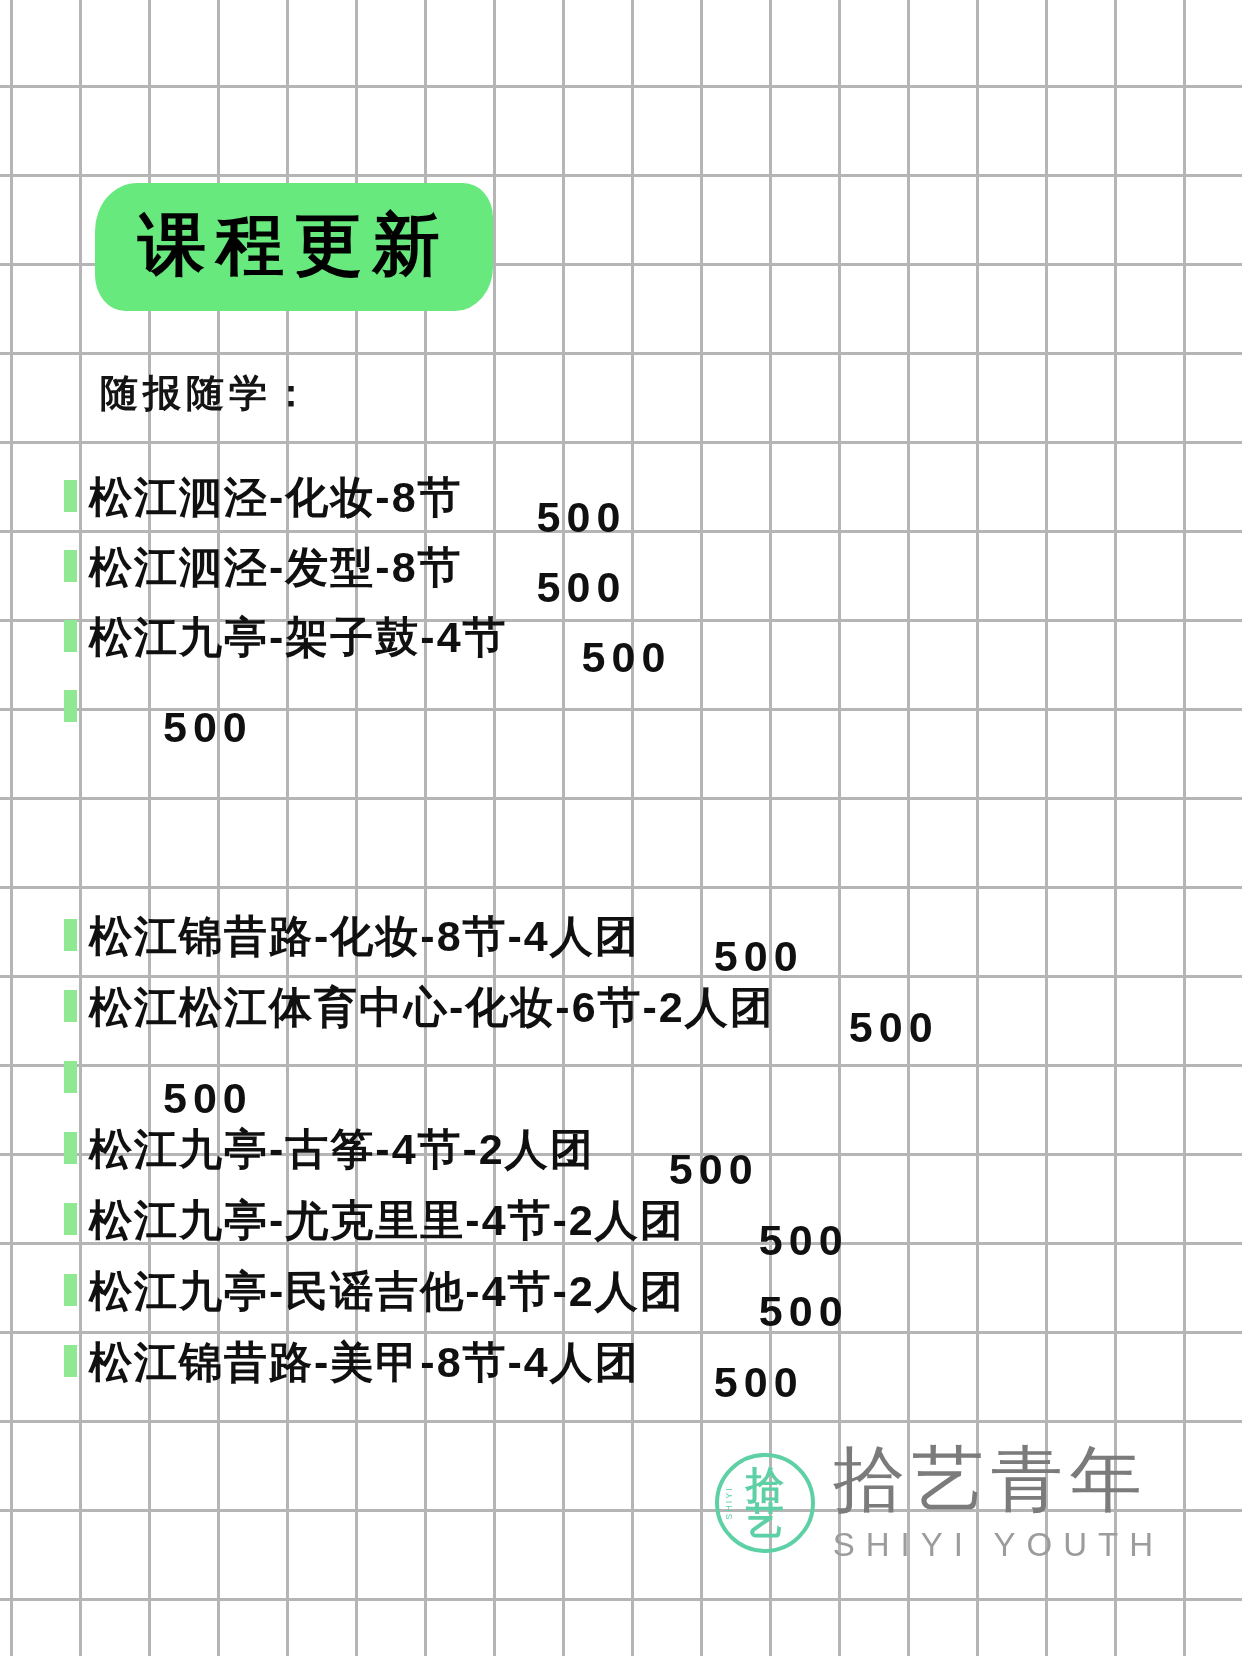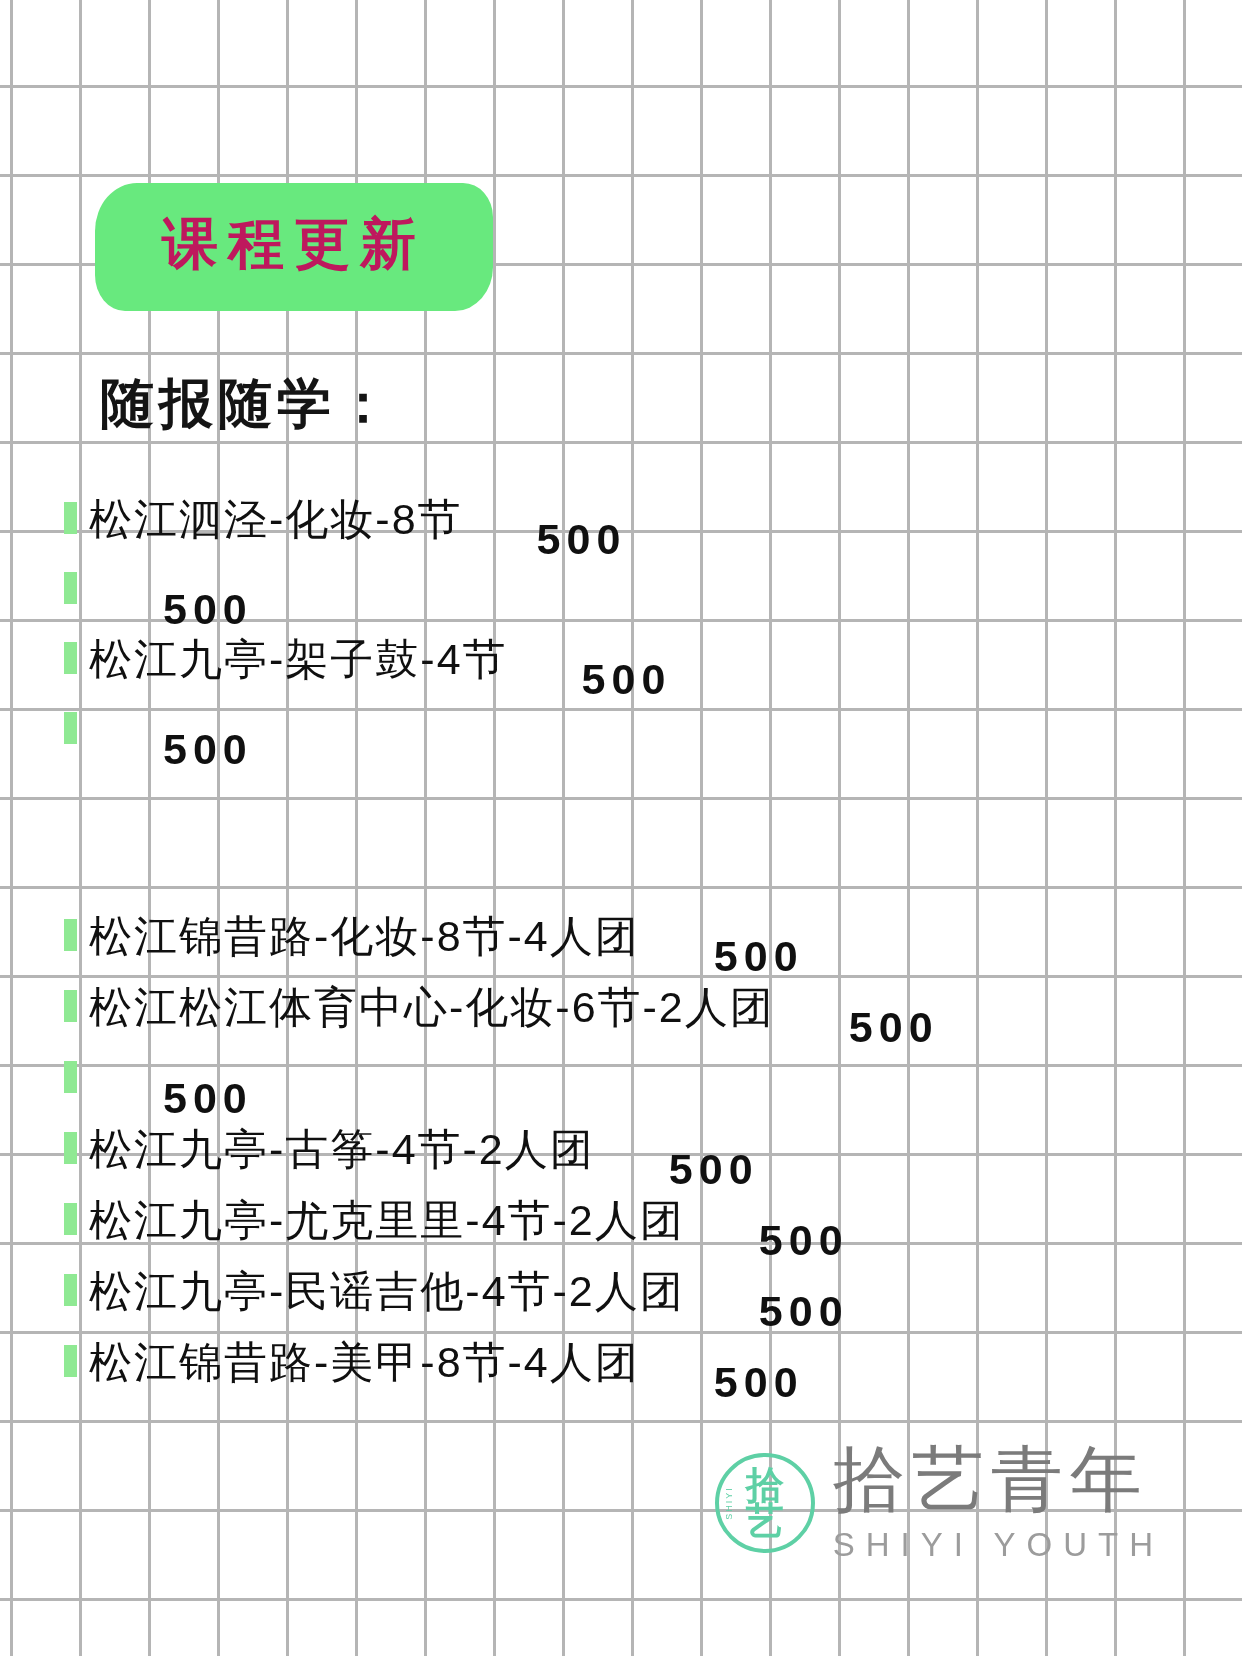--- a/index.html
+++ b/index.html
@@ -28,34 +28,34 @@
     top: 183px;
     width: 398px;
     height: 128px;
     background: #68e97e;
     border-radius: 42px 30px 38px 30px / 48px 34px 44px 36px;
     display: flex;
     align-items: center;
     justify-content: center;
   }
   .title-badge .title-text {
-    color: #be185d;
-    font-size: 56px;
+    color: #000000;
+    font-size: 68px;
     font-weight: 900;
     letter-spacing: 10px;
     white-space: nowrap;
     transform: translateY(-2px);
   }
   
   .section { position: absolute; left: 0; width: 1242px; }
   .section-1 { top: 368px; }
   .section-2 { top: 852px; }
   .section-heading {
     margin: 0 0 0 100px;
-    font-size: 54px;
+    font-size: 38px;
     font-weight: 800;
     color: #141414;
     letter-spacing: 5px;
     font-family: "DejaVu Sans", "Liberation Sans", sans-serif;
   }
   .section-1 .course-list { margin-top: 56px; }
   .section-2 .course-list { margin-top: 62px; }
   .course-list {
     list-style: none;
     margin: 0;
@@ -73,21 +73,21 @@
     display: inline-block;
     width: 13px;
     height: 32px;
     background: #8fe993;
     margin-right: 12px;
     flex: 0 0 auto;
     transform: translateY(-2px);
   }
   .course-name {
     font-size: 43px;
-    font-weight: 400;
+    font-weight: 700;
     color: #101010;
     letter-spacing: 2px;
   }
   .course-price {
     font-size: 43px;
     font-weight: 800;
     color: #101010;
     padding-left: 74px;
     letter-spacing: 6px;
     margin-top: 38px;
@@ -158,20 +158,21 @@
     <h2 class="section-heading">随报随学：</h2>
     <ul class="course-list">
   <li class="course-item">
     <span class="bullet-sq"></span>
     <span class="course-name">松江泗泾-化妆-8节</span>
     <span class="course-price">500</span>
   </li>
 
   <li class="course-item">
     <span class="bullet-sq"></span>
+    <span class="course-name">松江泗泾-发型-8节</span>
     <span class="course-price">500</span>
   </li>
 
   <li class="course-item">
     <span class="bullet-sq"></span>
     <span class="course-name">松江九亭-架子鼓-4节</span>
     <span class="course-price">500</span>
   </li>
 
   <li class="course-item">

